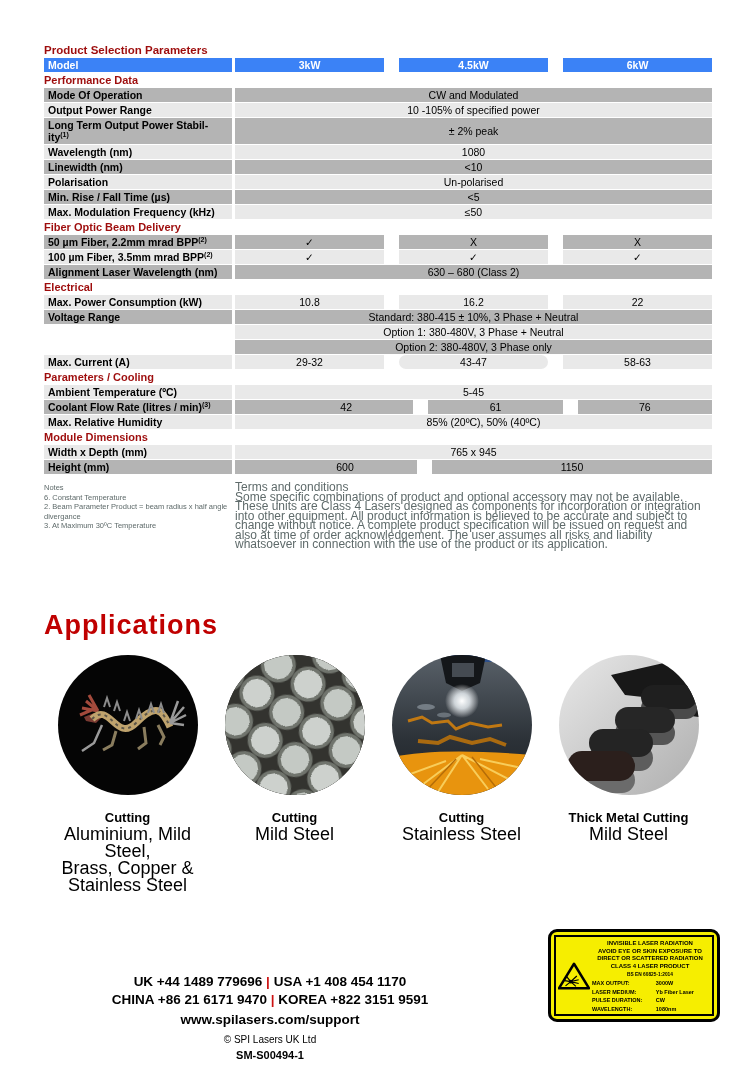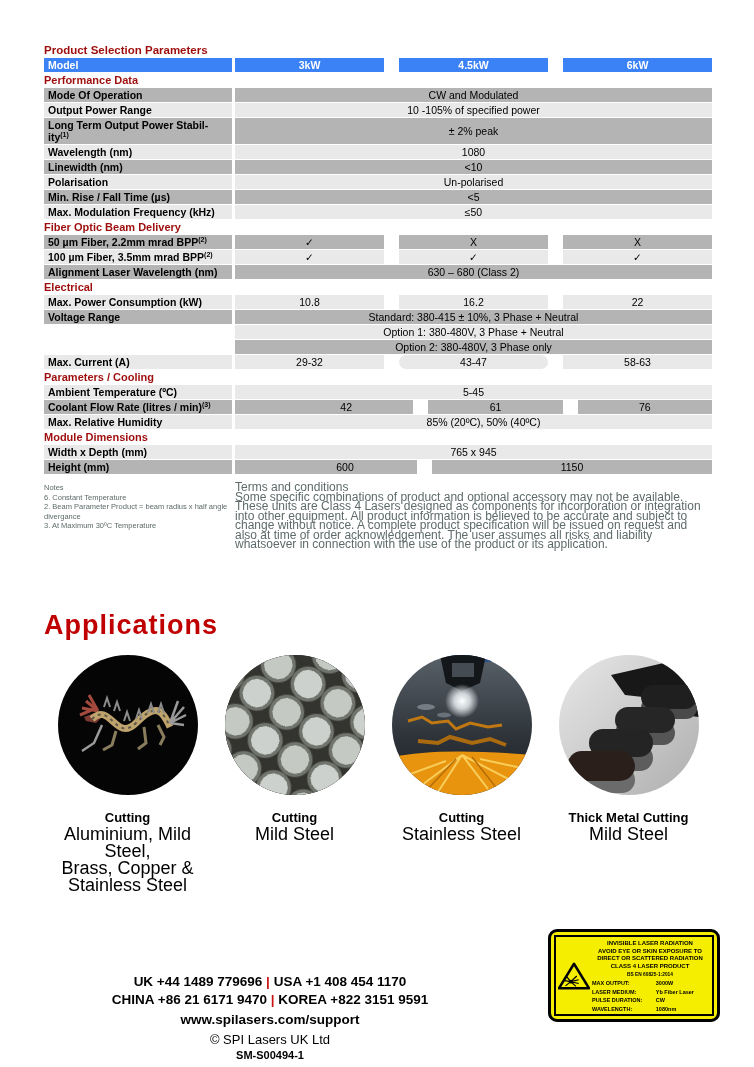--- a/index.html
+++ b/index.html
@@ -44,21 +44,21 @@
      background-size:52px 48px,52px 48px;
      background-position:0 0,26px 24px;}
   .app-title{font-size:13px;font-weight:bold;line-height:17px;}
   .app-line{font-size:18px;line-height:17px;}
 
   
   .footer{position:absolute;left:55px;top:973px;width:430px;text-align:center;}
   .f-phone{font-size:13.5px;font-weight:bold;line-height:18px;}
   .f-phone .pipe{color:#cc1111;}
   .f-web{font-size:13.5px;font-weight:bold;line-height:18px;margin-top:2px;}
-  .f-copy{font-size:13px;line-height:17px;margin-top:2px;}
+  .f-copy{font-size:10px;line-height:17px;margin-top:2px;}
   .f-doc{font-size:11px;font-weight:bold;line-height:15px;}
 
   
   .laser-label{position:absolute;left:548px;top:929px;width:172px;height:93px;box-sizing:border-box;
      background:#f6ee00;border:3px solid #000;border-radius:9px;}
   .laser-inner{position:absolute;left:3px;top:3px;right:3px;bottom:3px;border:2px solid #000;
      display:flex;align-items:stretch;}
   .laser-icon-zone{flex:0 0 36px;display:flex;align-items:center;justify-content:center;}
   .laser-text-zone{flex:1;padding:3px 4px 2px 0;display:flex;flex-direction:column;}
   .warn-line{font-size:6px;font-weight:bold;text-align:center;line-height:7.6px;}

